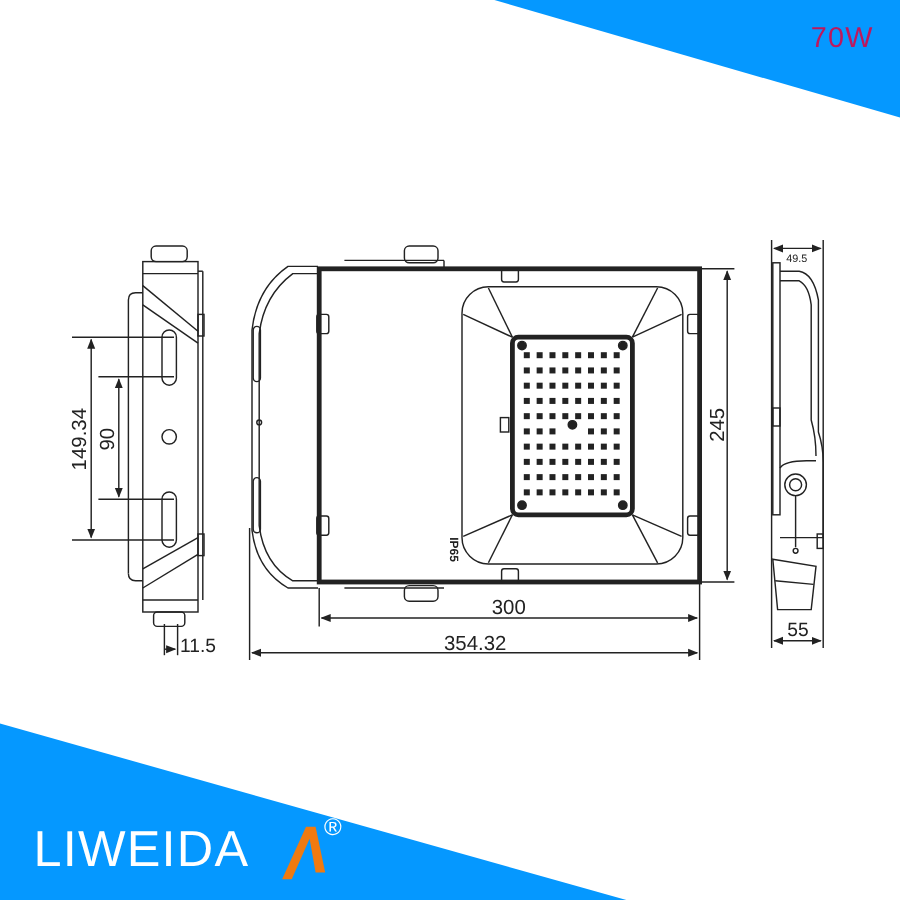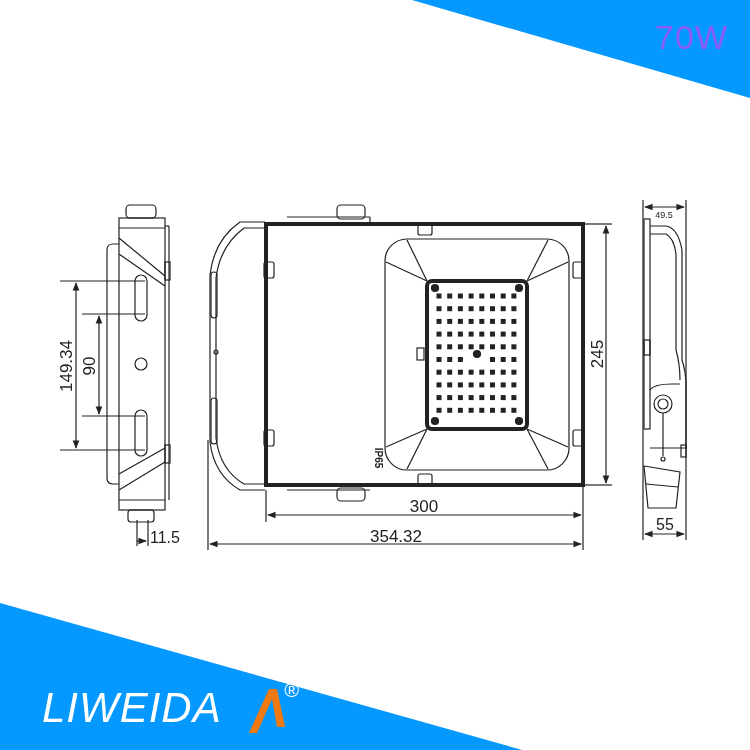--- a/index.html
+++ b/index.html
@@ -1,20 +1,20 @@
 <!DOCTYPE html>
 <html><head>
 <meta charset="utf-8">
 <style>
   html, body { margin:0; padding:0; background:#ffffff; }
   body { width:750px; height:750px; position:relative; overflow:hidden; font-family:"Liberation Sans", sans-serif; }
   .banner { position:absolute; left:0; top:0; width:750px; height:750px; }
-  .wattage { position:absolute; right:22px; top:18px; color:#8b5cf6; font-size:34px; letter-spacing:1px; font-family:"Liberation Sans", sans-serif; }
+  .wattage { position:absolute; right:22px; top:18px; color:#be185d; font-size:24px; letter-spacing:1px; font-family:"Liberation Sans", sans-serif; }
   .drawing { position:absolute; left:0; top:0; width:750px; height:750px; }
-  .logo { position:absolute; left:42px; top:683px; height:50px; width:270px;font-style:italic; }
+  .logo { position:absolute; left:28px; top:683px; height:50px; width:270px; }
   .logo-text { position:absolute; left:0; top:0; color:#ffffff; font-size:42px; font-weight:normal; letter-spacing:1px; font-family:"Liberation Sans", sans-serif; line-height:50px; }
   .reg { position:absolute; left:242px; top:-4px; color:#ffffff; font-size:20px; font-family:"Liberation Sans", sans-serif; }
   svg text { font-family:"Liberation Sans", sans-serif; }
 </style>
 </head>
 <body>
 
 <svg class="banner" viewBox="0 0 750 750">
   <polygon points="412,0 750,0 750,98" fill="#0598ff"></polygon>
   <polygon points="0,603 522,750 0,750" fill="#0598ff"></polygon>

